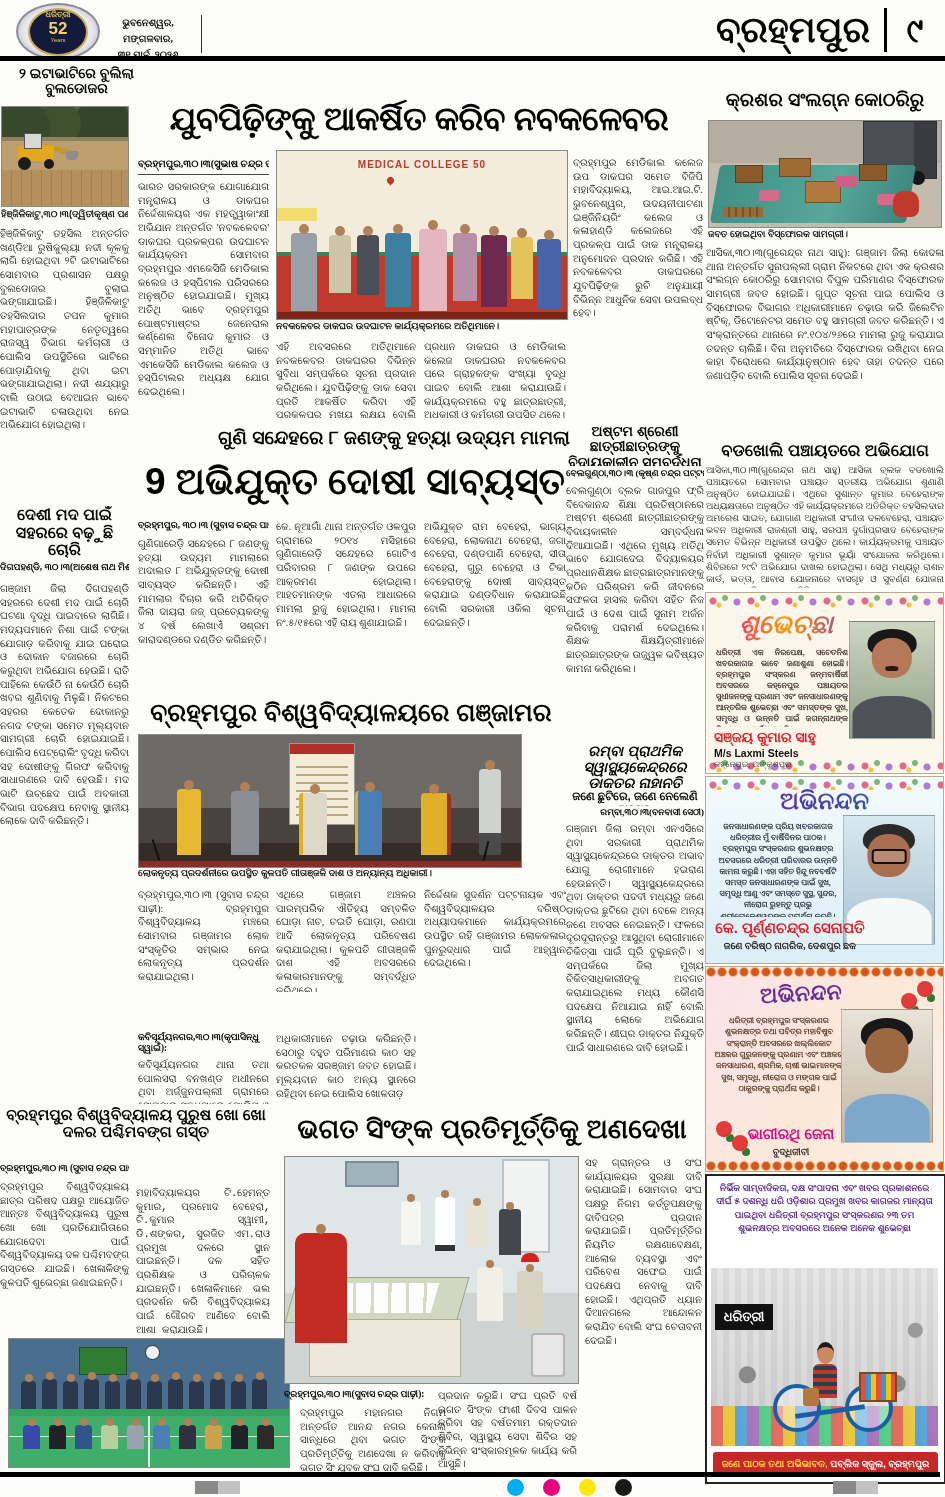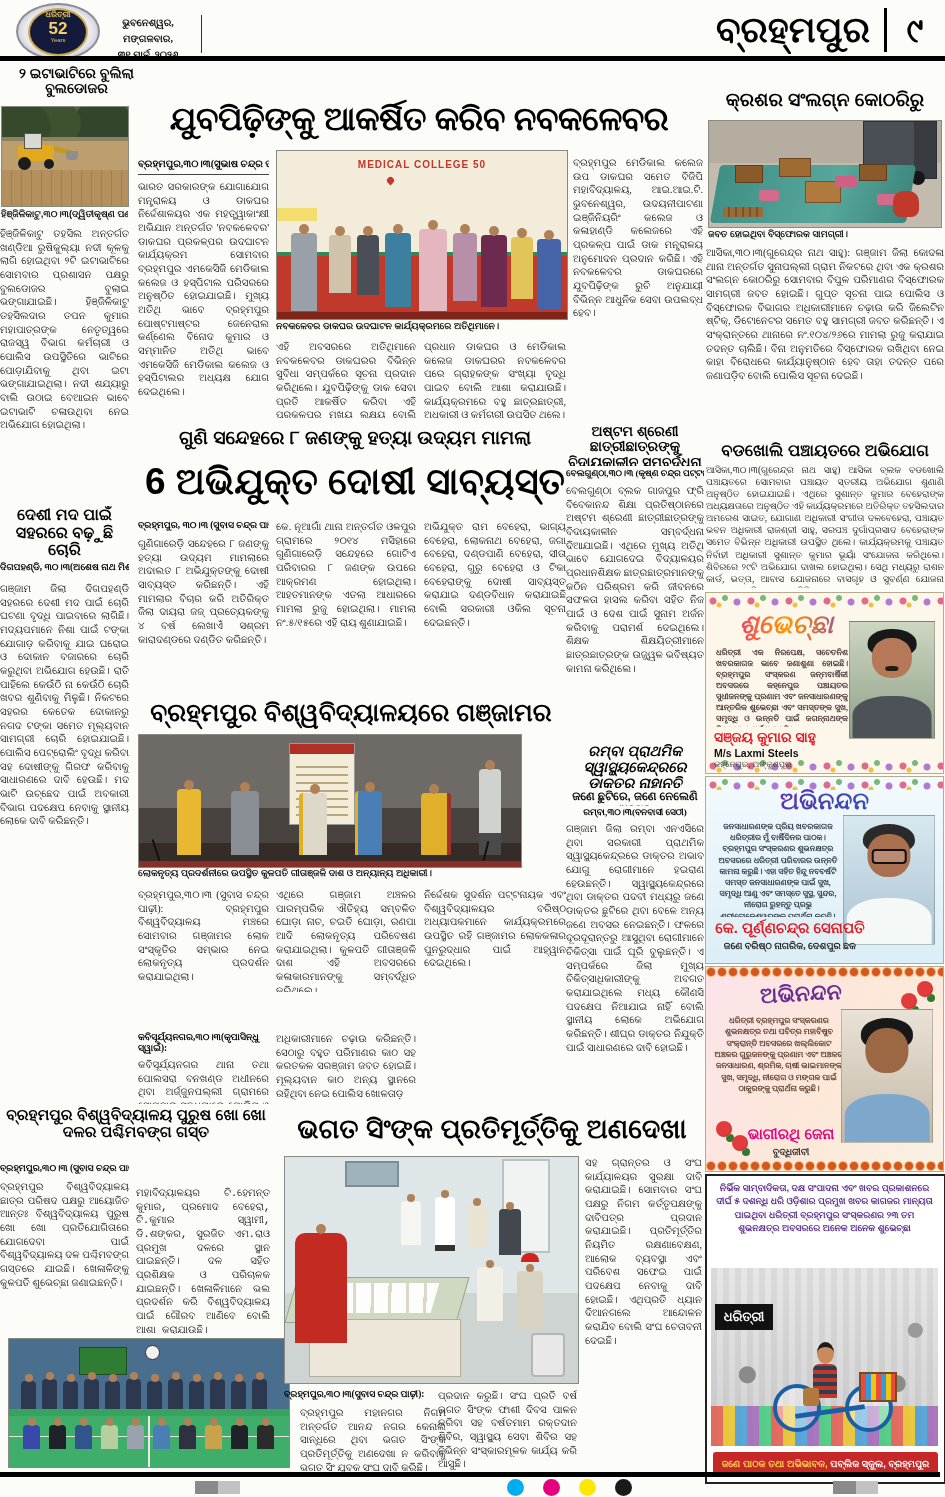--- a/index.html
+++ b/index.html
@@ -104,22 +104,22 @@
     <div class="pp" style="left:176px;bottom:18px;width:24px;height:68px;background:#b88fa8;"></div>
     <div class="pp" style="left:204px;bottom:12px;width:26px;height:72px;background:#6d2a4e;"></div>
     <div class="pp" style="left:234px;bottom:20px;width:22px;height:62px;background:#e2c45a;"></div>
     <div class="pp" style="left:260px;bottom:10px;width:24px;height:70px;background:#4864a8;"></div>
   </div>
   <div class="abs cap" style="left:276px;top:321px;width:290px;height:15px;">ନବକଳେବର ଡାକଘର ଉଦଘାଟନ କାର୍ଯ୍ୟକ୍ରମରେ ଅତିଥିମାନେ।</div>
   <div class="abs bt" style="left:276px;top:340px;width:140px;height:78px;">ଏହି ଅବସରରେ ଅତିଥିମାନେ ନବକଳେବର ଡାକଘରର ବିଭିନ୍ନ ସୁବିଧା ସମ୍ପର୍କରେ ସୂଚନା ପ୍ରଦାନ କରିଥିଲେ। ଯୁବପିଢ଼ିଙ୍କୁ ଡାକ ସେବା ପ୍ରତି ଆକର୍ଷିତ କରିବା ଏହି ପ୍ରକଳ୍ପର ମୁଖ୍ୟ ଲକ୍ଷ୍ୟ ବୋଲି ସେମାନେ କହିଥିଲେ।</div>
   <div class="abs bt" style="left:424px;top:340px;width:142px;height:78px;">ପ୍ରଧାନ ଡାକଘର ଓ ମେଡିକାଲ କଲେଜ ଡାକଘରର ନବକଳେବର ପରେ ଗ୍ରାହକଙ୍କ ସଂଖ୍ୟା ବୃଦ୍ଧି ପାଇବ ବୋଲି ଆଶା କରାଯାଉଛି। କାର୍ଯ୍ୟକ୍ରମରେ ବହୁ ଛାତ୍ରଛାତ୍ରୀ, ଅଧିକାରୀ ଓ କର୍ମଚାରୀ ଉପସ୍ଥିତ ଥିଲେ।</div>
   <div class="abs bt" style="left:573px;top:156px;width:130px;height:262px;">ବ୍ରହ୍ମପୁର ମେଡିକାଲ କଲେଜ ଉପ ଡାକଘର ସମେତ ବିଜିପି ମହାବିଦ୍ୟାଳୟ, ଆଇ.ଆଇ.ଟି. ଭୁବନେଶ୍ୱର, ଉଦୟନୀପାଟଣା ଇଞ୍ଜିନିୟରିଂ କଲେଜ ଓ କଳାହାଣ୍ଡି କଲେଜରେ ଏହି ପ୍ରକଳ୍ପ ପାଇଁ ଡାକ ମନ୍ତ୍ରାଳୟ ଅନୁମୋଦନ ପ୍ରଦାନ କରିଛି। ଏହି ନବକଳେବର ଡାକଘରରେ ଯୁବପିଢ଼ିଙ୍କ ରୁଚି ଅନୁଯାୟୀ ବିଭିନ୍ନ ଆଧୁନିକ ସେବା ଉପଲବ୍ଧ ହେବ।</div>
 
-  <div class="abs hl" style="left:140px;top:424px;width:430px;height:28px;font-size:19px;line-height:28px;">ଗୁଣି ସନ୍ଦେହରେ ୮ ଜଣଙ୍କୁ ହତ୍ୟା ଉଦ୍ୟମ ମାମଲା</div>
-  <div class="abs hl" style="left:138px;top:454px;width:434px;height:56px;font-size:37px;line-height:56px;">6 ଅଭିଯୁକ୍ତ ଦୋଷୀ ସାବ୍ୟସ୍ତ</div>
+  <div class="abs hl" style="left:140px;top:424px;width:430px;height:28px;font-size:19px;line-height:28px;text-align:right;">ଗୁଣି ସନ୍ଦେହରେ ୮ ଜଣଙ୍କୁ ହତ୍ୟା ଉଦ୍ୟମ ମାମଲା</div>
+  <div class="abs hl" style="left:138px;top:454px;width:434px;height:56px;font-size:37px;line-height:56px;">9 ଅଭିଯୁକ୍ତ ଦୋଷୀ ସାବ୍ୟସ୍ତ</div>
   <div class="abs dl" style="left:138px;top:520px;width:131px;height:15px;font-size:9.3px;">ବ୍ରହ୍ମପୁର, ୩୦।୩ (ସୁବାସ ଚନ୍ଦ୍ର ପାଢ଼ୀ):</div>
   <div class="abs bt" style="left:138px;top:537px;width:131px;height:152px;">ଗୁଣିଗାରେଡ଼ି ସନ୍ଦେହରେ ୮ ଜଣଙ୍କୁ ହତ୍ୟା ଉଦ୍ୟମ ମାମଲାରେ ଅଦାଲତ ୮ ଅଭିଯୁକ୍ତଙ୍କୁ ଦୋଷୀ ସାବ୍ୟସ୍ତ କରିଛନ୍ତି। ଏହି ମାମଲାର ବିଚାର କରି ଅତିରିକ୍ତ ଜିଲା ଦାୟରା ଜଜ୍ ପ୍ରତ୍ୟେକଙ୍କୁ ୪ ବର୍ଷ ଲେଖାଏଁ ସଶ୍ରମ କାରାଦଣ୍ଡରେ ଦଣ୍ଡିତ କରିଛନ୍ତି।</div>
   <div class="abs bt" style="left:276px;top:520px;width:140px;height:169px;">କେ. ନୂଆଗାଁ ଥାନା ଅନ୍ତର୍ଗତ ଓଳପୁର ଗ୍ରାମରେ ୨୦୧୪ ମସିହାରେ ଗୁଣିଗାରେଡ଼ି ସନ୍ଦେହରେ ଗୋଟିଏ ପରିବାରର ୮ ଜଣଙ୍କ ଉପରେ ଆକ୍ରମଣ ହୋଇଥିଲା। ଆହତମାନଙ୍କ ଏତଲା ଆଧାରରେ ମାମଲା ରୁଜୁ ହୋଇଥିଲା। ମାମଲା ନଂ.୫/୧୫ରେ ଏହି ରାୟ ଶୁଣାଯାଇଛି।</div>
   <div class="abs bt" style="left:424px;top:520px;width:142px;height:169px;">ଅଭିଯୁକ୍ତ ରାମ ବେହେରା, ଭାଗ୍ୟ ବେହେରା, ଲୋକନାଥ ବେହେରା, ଜଗା ବେହେରା, ଦଣ୍ଡପାଣି ବେହେରା, ସୀତା ବେହେରା, ଗୁରୁ ବେହେରା ଓ ଟିକା ବେହେରାଙ୍କୁ ଦୋଷୀ ସାବ୍ୟସ୍ତ କରାଯାଇ ଦଣ୍ଡବିଧାନ କରାଯାଇଛି ବୋଲି ସରକାରୀ ଓକିଲ ସୂଚନା ଦେଇଛନ୍ତି।</div>
 
   <div class="abs hl" style="left:566px;top:424px;width:138px;height:42px;font-size:14px;">ଅଷ୍ଟମ ଶ୍ରେଣୀ ଛାତ୍ରୀଛାତ୍ରଙ୍କୁ ବିଦାୟକାଳୀନ ସମ୍ବର୍ଦ୍ଧନା</div>
   <div class="abs dl" style="left:566px;top:468px;width:138px;height:14px;font-size:9px;text-align:center;">ବେଲଗୁଣ୍ଠା,୩୦।୩ (କୃଷ୍ଣ ଚନ୍ଦ୍ର ପଟ୍ଟନାୟକ)</div>
   <div class="abs bt" style="left:566px;top:484px;width:138px;height:256px;">ବେଲଗୁଣ୍ଠା ବ୍ଲକ ଗାଜପୁର ଫ୍ରି ବିବେକାନନ୍ଦ ଶିକ୍ଷା ପ୍ରତିଷ୍ଠାନରେ ଅଷ୍ଟମ ଶ୍ରେଣୀ ଛାତ୍ରୀଛାତ୍ରଙ୍କୁ ବିଦାୟକାଳୀନ ସମ୍ବର୍ଦ୍ଧନା ଦିଆଯାଇଛି। ଏଥିରେ ମୁଖ୍ୟ ଅତିଥି ଭାବେ ଯୋଗଦେଇ ବିଦ୍ୟାଳୟର ପ୍ରଧାନଶିକ୍ଷକ ଛାତ୍ରଛାତ୍ରମାନଙ୍କୁ କଠିନ ପରିଶ୍ରମ କରି ଜୀବନରେ ସଫଳତା ହାସଲ କରିବା ସହିତ ନିଜ ପାଇଁ ଓ ଦେଶ ପାଇଁ ସୁନାମ ଅର୍ଜନ କରିବାକୁ ପରାମର୍ଶ ଦେଇଥିଲେ। ଶିକ୍ଷକ ଶିକ୍ଷୟିତ୍ରୀମାନେ ଛାତ୍ରଛାତ୍ରଙ୍କ ଉଜ୍ଜ୍ୱଳ ଭବିଷ୍ୟତ କାମନା କରିଥିଲେ।</div>
 
   <div class="abs hl" style="left:136px;top:694px;width:430px;height:36px;font-size:25px;line-height:36px;">ବ୍ରହ୍ମପୁର ବିଶ୍ୱବିଦ୍ୟାଳୟରେ ଗଞ୍ଜାମର ଲୋକନୃତ୍ୟ ପ୍ରଦର୍ଶନ</div>
@@ -139,21 +139,21 @@
     <div class="abs" style="left:16px;bottom:6px;width:2px;height:22px;background:#111;transform:rotate(-18deg);"></div>
     <div class="abs" style="right:34px;bottom:6px;width:2px;height:20px;background:#111;transform:rotate(14deg);"></div>
   </div>
   <div class="abs cap" style="left:138px;top:868px;width:382px;height:14px;">ଲୋକନୃତ୍ୟ ପ୍ରଦର୍ଶନୀରେ ଉପସ୍ଥିତ କୁଳପତି ଗୀତାଞ୍ଜଳି ଦାଶ ଓ ଅନ୍ୟାନ୍ୟ ଅଧିକାରୀ।</div>
   <div class="abs bt" style="left:138px;top:888px;width:131px;height:104px;">ବ୍ରହ୍ମପୁର,୩୦।୩ (ସୁବାସ ଚନ୍ଦ୍ର ପାଢ଼ୀ): ବ୍ରହ୍ମପୁର ବିଶ୍ୱବିଦ୍ୟାଳୟ ମଞ୍ଚରେ ସୋମବାର ଗଞ୍ଜାମର ଲୋକ ସଂସ୍କୃତିର ସମ୍ଭାର ନେଇ ଲୋକନୃତ୍ୟ ପ୍ରଦର୍ଶନ କରାଯାଇଥିଲା।</div>
   <div class="abs bt" style="left:276px;top:888px;width:140px;height:104px;">ଏଥିରେ ଗଞ୍ଜାମ ଅଞ୍ଚଳର ପାରମ୍ପରିକ ଐତିହ୍ୟ ସମ୍ବଳିତ ଘୋଡ଼ା ନାଚ, ଚଇତି ଘୋଡ଼ା, ରଣପା ଆଦି ଲୋକନୃତ୍ୟ ପରିବେଷଣ କରାଯାଇଥିଲା। କୁଳପତି ଗୀତାଞ୍ଜଳି ଦାଶ ଏହି ଅବସରରେ କଳାକାରମାନଙ୍କୁ ସମ୍ବର୍ଦ୍ଧିତ କରିଥିଲେ।</div>
   <div class="abs bt" style="left:424px;top:888px;width:142px;height:104px;">ନିର୍ଦ୍ଦେଶକ ସୁଦର୍ଶନ ପଟ୍ଟନାୟକ ଏବଂ ବିଶ୍ୱବିଦ୍ୟାଳୟର ବରିଷ୍ଠ ଅଧ୍ୟାପକମାନେ କାର୍ଯ୍ୟକ୍ରମରେ ଉପସ୍ଥିତ ରହି ଗଞ୍ଜାମର ଲୋକକଳାର ପୁନରୁଦ୍ଧାର ପାଇଁ ଆହ୍ୱାନ ଦେଇଥିଲେ।</div>
 
   <div class="abs hl" style="left:566px;top:744px;width:138px;height:44px;font-size:14.5px;font-style:italic;">ରମ୍ବା ପ୍ରାଥମିକ ସ୍ୱାସ୍ଥ୍ୟକେନ୍ଦ୍ରରେ ଡାକ୍ତର ନାହାନ୍ତି</div>
   <div class="abs hl" style="left:566px;top:790px;width:138px;height:16px;font-size:11.5px;">ଜଣେ ଛୁଟିରେ, ଜଣେ ନେଲେଣି ଅବସର</div>
-  <div class="abs dl" style="left:566px;top:807px;width:138px;height:13px;font-size:9px;text-align:center;">ରମ୍ବା,୩୦।୩(ବନବାସୀ ସେଠୀ)</div>
+  <div class="abs dl" style="left:566px;top:807px;width:138px;height:13px;font-size:9px;text-align:right;">ରମ୍ବା,୩୦।୩(ବନବାସୀ ସେଠୀ)</div>
   <div class="abs bt" style="left:566px;top:822px;width:138px;height:280px;">ଗଞ୍ଜାମ ଜିଲା ରମ୍ବା ଏନଏସିରେ ଥିବା ସରକାରୀ ପ୍ରାଥମିକ ସ୍ୱାସ୍ଥ୍ୟକେନ୍ଦ୍ରରେ ଡାକ୍ତର ଅଭାବ ଯୋଗୁ ରୋଗୀମାନେ ହଇରାଣ ହେଉଛନ୍ତି। ସ୍ୱାସ୍ଥ୍ୟକେନ୍ଦ୍ରରେ ଥିବା ଡାକ୍ତର ପଦବୀ ମଧ୍ୟରୁ ଜଣେ ଡାକ୍ତର ଛୁଟିରେ ଥିବା ବେଳେ ଅନ୍ୟ ଜଣେ ଅବସର ନେଇଛନ୍ତି। ଫଳରେ ଦୂରଦୂରାନ୍ତରୁ ଆସୁଥିବା ରୋଗୀମାନେ ଚିକିତ୍ସା ପାଇଁ ଘୂରି ବୁଲୁଛନ୍ତି। ଏ ସମ୍ପର୍କରେ ଜିଲା ମୁଖ୍ୟ ଚିକିତ୍ସାଧିକାରୀଙ୍କୁ ଅବଗତ କରାଯାଇଥିଲେ ମଧ୍ୟ କୌଣସି ପଦକ୍ଷେପ ନିଆଯାଇ ନାହିଁ ବୋଲି ସ୍ଥାନୀୟ ଲୋକେ ଅଭିଯୋଗ କରିଛନ୍ତି। ଶୀଘ୍ର ଡାକ୍ତର ନିଯୁକ୍ତି ପାଇଁ ସାଧାରଣରେ ଦାବି ହୋଇଛି।</div>
 
   <div class="abs dl" style="left:138px;top:1032px;width:131px;height:26px;font-size:9.3px;white-space:normal;">କବିସୂର୍ଯ୍ୟନଗର,୩୦।୩(କୃପାସିନ୍ଧୁ ସ୍ୱାଇଁ):</div>
   <div class="abs bt" style="left:138px;top:1058px;width:131px;height:46px;">କବିସୂର୍ଯ୍ୟନଗର ଥାନା ତଥା ପୋଲସରା ବନଖଣ୍ଡ ଅଧୀନରେ ଥିବା ଅର୍ଜ୍ଜୁନପଲ୍ଲୀ ଗ୍ରାମରେ ସୋମବାର ସନ୍ଧ୍ୟାରେ ପୋଲିସ ଓ ବନ ବିଭାଗର</div>
   <div class="abs bt" style="left:276px;top:1032px;width:140px;height:72px;">ଅଧିକାରୀମାନେ ଚଢ଼ାଉ କରିଛନ୍ତି। ସେଠାରୁ ବହୁତ ପରିମାଣର କାଠ ସହ କରତକଳ ସରଞ୍ଜାମ ଜବତ ହୋଇଛି। ମୂଲ୍ୟବାନ କାଠ ଅନ୍ୟ ସ୍ଥାନରେ ରହିଥିବା ନେଇ ପୋଲିସ ଖୋଳତାଡ଼</div>
 
   <div class="abs hl" style="left:0;top:1106px;width:272px;height:54px;font-size:15.5px;">ବ୍ରହ୍ମପୁର ବିଶ୍ୱବିଦ୍ୟାଳୟ ପୁରୁଷ ଖୋ ଖୋ ଦଳର ପଶ୍ଚିମବଙ୍ଗ ଗସ୍ତ</div>
   <div class="abs dl" style="left:0;top:1163px;width:129px;height:15px;font-size:9.3px;">ବ୍ରହ୍ମପୁର,୩୦।୩ (ସୁବାସ ଚନ୍ଦ୍ର ପାଢ଼ୀ):</div>
   <div class="abs bt" style="left:0;top:1180px;width:129px;height:152px;">ବ୍ରହ୍ମପୁର ବିଶ୍ୱବିଦ୍ୟାଳୟ ଛାତ୍ର ପରିଷଦ ପକ୍ଷରୁ ଆୟୋଜିତ ଆନ୍ତଃ ବିଶ୍ୱବିଦ୍ୟାଳୟ ପୁରୁଷ ଖୋ ଖୋ ପ୍ରତିଯୋଗିତାରେ ଯୋଗଦେବା ପାଇଁ ବିଶ୍ୱବିଦ୍ୟାଳୟ ଦଳ ପଶ୍ଚିମବଙ୍ଗ ଗସ୍ତରେ ଯାଇଛି। ଖେଳାଳିଙ୍କୁ କୁଳପତି ଶୁଭେଚ୍ଛା ଜଣାଇଛନ୍ତି।</div>
   <div class="abs bt" style="left:136px;top:1187px;width:134px;height:169px;font-family:Liberation Mono, monospace;">ମହାବିଦ୍ୟାଳୟର ଟି.ହେମନ୍ତ କୁମାର, ପ୍ରମୋଦ ବେହେରା, ଟି.କୁମାର ସ୍ୱାମୀ, ଡି.ଶଙ୍କର, ସୁରଜିତ ଏମ.ରାଓ ପ୍ରମୁଖ ଦଳରେ ସ୍ଥାନ ପାଇଛନ୍ତି। ଦଳ ସହିତ ପ୍ରଶିକ୍ଷକ ଓ ପରିଚାଳକ ଯାଇଛନ୍ତି। ଖେଳାଳିମାନେ ଭଲ ପ୍ରଦର୍ଶନ କରି ବିଶ୍ୱବିଦ୍ୟାଳୟ ପାଇଁ ଗୌରବ ଆଣିବେ ବୋଲି ଆଶା କରାଯାଉଛି।</div>

